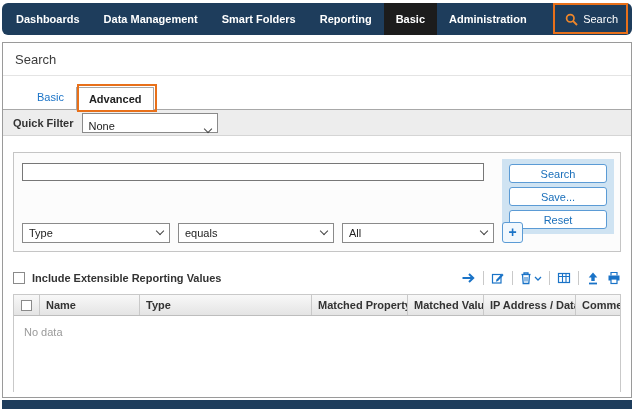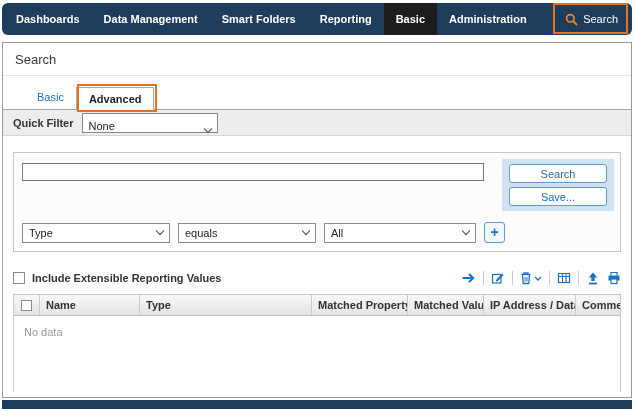--- a/index.html
+++ b/index.html
@@ -37,21 +37,21 @@
   .qf-select { width:136px;align-items:flex-end; }
 
   
   .filter-box { margin:16px 10px 0; border:1px solid #c5c5c5; background:#fcfcfc; position:relative; height:100px; }
   .query-input { position:absolute; left:8px; top:10px; width:462px; height:18px; border:1px solid #777; font-size:11px; padding:0 4px; font-family:inherit; background:#fff; }
   .btn-panel { position:absolute; top:6px; right:6px; width:112px; background:#cfe3f2; padding:5px 7px; }
   .panel-btn { display:block; width:100%; height:19px; margin-bottom:4px; background:#fff; border:1px solid #5b9bd5; border-radius:3px; color:#1a6fba; font-size:11px; font-family:inherit; cursor:pointer; }
   .panel-btn:last-child { margin-bottom:0; }
   .filter-row { position:absolute; left:8px; bottom:8px; display:flex; align-items:center; gap:8px; }
   .sel-field { width:148px; }
-  .sel-op { width:138px; }
+  .sel-op { width:156px; }
   .sel-val { width:152px; }
   .add-btn { width:21px; height:21px; background:#f2f8fd; border:1px solid #5b9bd5; border-radius:3px; color:#1a73c7; font-size:14px; font-weight:bold; line-height:17px; cursor:pointer; font-family:inherit; }
 
   
   .results-row { margin:18px 10px 0; display:flex; align-items:center; height:16px; }
   .checkbox { width:12px; height:12px; border:1px solid #8a8a8a; background:#fff; display:inline-block; flex:none; cursor:pointer; }
   .ea-label { font-size:11px; font-weight:bold; color:#333; margin-left:7px; }
   .toolbar { margin-left:auto; display:flex; align-items:center; gap:7px; }
   .toolbar .sep { width:1px; height:14px; background:#c9c9c9; }
   .icon-btn { display:flex; align-items:center; gap:2px; cursor:pointer; }
@@ -107,20 +107,21 @@
         <span class="val">None</span>
         <span class="chev"></span>
       </div>
     </div>
 
     <div class="filter-box">
       <input class="query-input" type="text" value="" style="">
       <div class="btn-panel">
         <button class="panel-btn">Search</button>
         <button class="panel-btn">Save...</button>
+        <button class="panel-btn">Reset</button>
       </div>
       <div class="filter-row">
         <div class="selectbox sel-field">
           <span class="val">Type</span>
           <span class="chev"></span>
         </div>
         <div class="selectbox sel-op">
           <span class="val">equals</span>
           <span class="chev"></span>
         </div>

